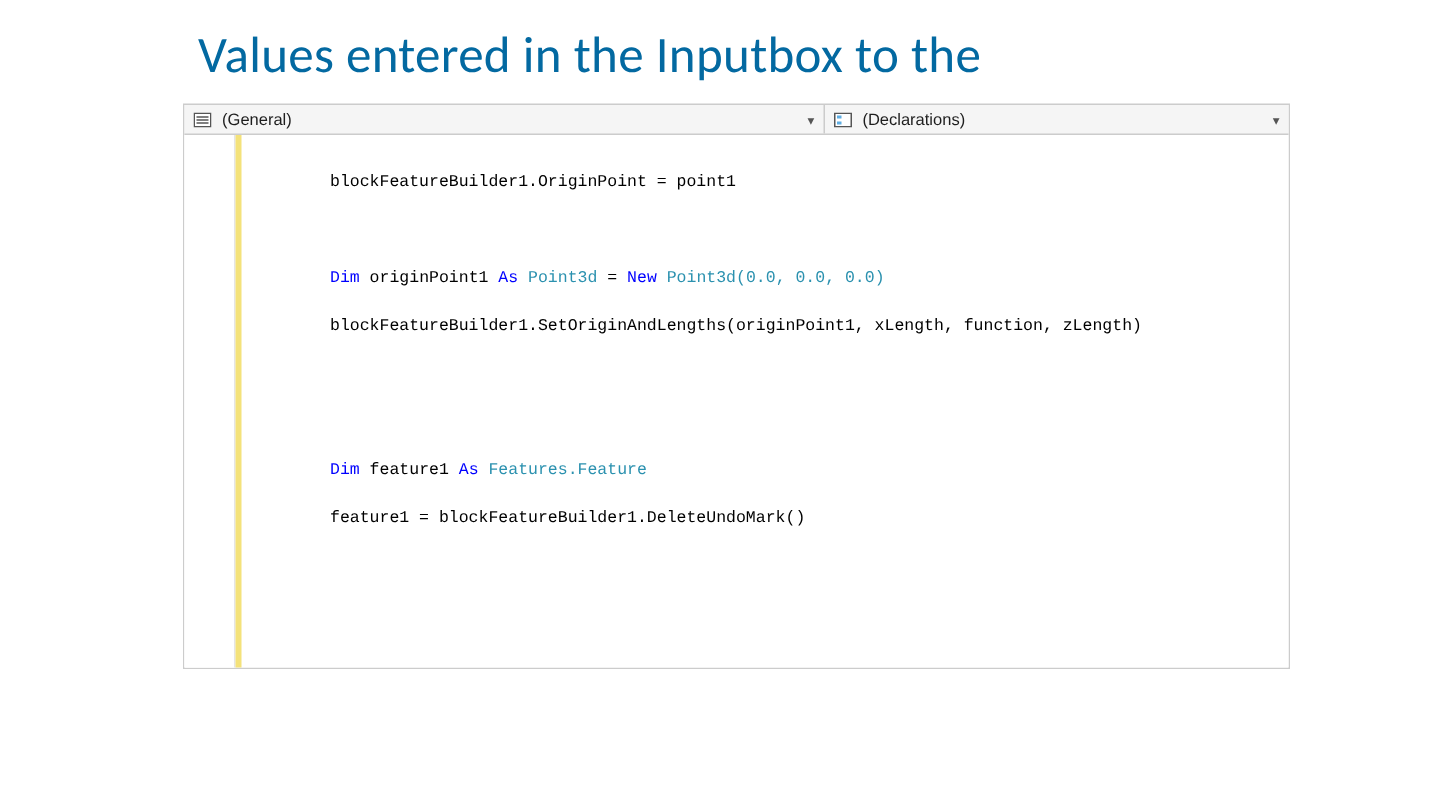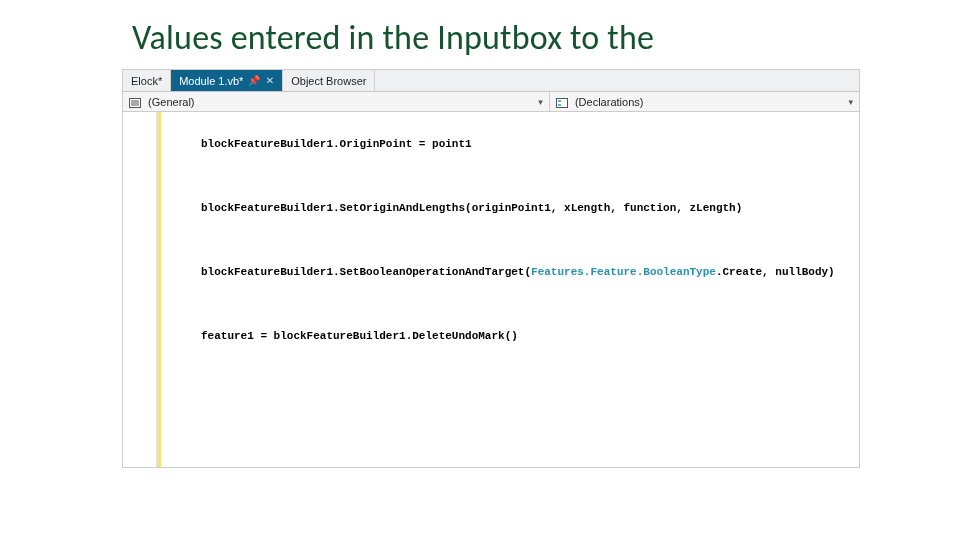--- a/index.html
+++ b/index.html
@@ -7,21 +7,21 @@
     background: #fff;
     font-family: "Segoe UI", Arial, sans-serif;
     width: 960px;
     height: 540px;
     overflow: hidden;
   }
   .slide-title {
     font-family: Calibri, "Segoe UI", Arial, sans-serif;
     font-size: 34px;
     font-weight: 400;
-    color: #14532d;
+    color: #0369a1;
     padding: 18px 0 12px 132px;
     line-height: 1.15;
     letter-spacing: 0.2px;
   }
   .ide-frame {
     margin: 0 0 0 122px;
     width: 738px;
     border: 1px solid #cccccc;
     background: #fff;
     font-family: "Segoe UI", Tahoma, sans-serif;
@@ -99,47 +99,34 @@
   .code {
     flex:1;
     font-family: Consolas, "Courier New", monospace;
     font-size: 11px;
     line-height: 16px;
     color:#000;
     padding: 8px 0 0 0;
     white-space: pre;
     overflow: hidden;
   }
-  .code div { padding-left: 40px; font-weight: bold; }
+  .code div { padding-left: 59px; }
 
   .kw { color:#0000ff; }
   .type { color:#2b91af; }
 </style>
 </head>
 <body>
 
 <div class="slide-title">
   <span>Values entered in the Inputbox to the</span><br>
 </div>
 
 <div class="ide-frame">
 
-  <div class="doc-tabs">
-    <div class="doc-tab">
-      <span>Elock*</span>
-    </div>
-    <div class="doc-tab active">
-      <span>Module 1.vb*</span>
-      <span class="pin-icon">📌</span>
-      <span class="close-x">✕</span>
-    </div>
-    <div class="doc-tab">
-      <span>Object Browser</span>
-    </div>
-  </div>
 
   <div class="dropdown-bar">
     <div class="scope-dd">
       <span>
         <span class="dd-icon">
           <svg width="12" height="10" viewBox="0 0 12 10">
             <rect x="0.5" y="0.5" width="11" height="9" fill="#fff" stroke="#555"></rect>
             <line x1="2" y1="3" x2="10" y2="3" stroke="#555"></line>
             <line x1="2" y1="5" x2="10" y2="5" stroke="#555"></line>
             <line x1="2" y1="7" x2="10" y2="7" stroke="#555"></line>
@@ -163,24 +150,25 @@
       <span class="dd-chevron">▾</span>
     </div>
   </div>
 
   <div class="editor">
     <div class="gutter"></div>
     <div class="strip"></div>
     <div class="code">
 <div><span>blockFeatureBuilder1.OriginPoint = point1</span></div>
 <div>&nbsp;</div>
+<div><span class="kw">Dim</span><span> originPoint1 </span><span class="kw">As</span><span class="type"> Point3d</span><span> = </span><span class="kw">New</span><span class="type"> Point3d(0.0, 0.0, 0.0)</span></div>
 <div><span>blockFeatureBuilder1.SetOriginAndLengths(originPoint1, xLength, function, zLength)</span></div>
 <div>&nbsp;</div>
-<div><span>blockFeatureBuilder1.SetBooleanOperationAndTarget(</span><span class="type">Features.Feature.BooleanType</span><span>.Create, nullBody)</span></div>
 <div>&nbsp;</div>
+<div><span class="kw">Dim</span><span> feature1 </span><span class="kw">As</span><span class="type"> Features.Feature</span></div>
 <div><span>feature1 = blockFeatureBuilder1.DeleteUndoMark()</span></div>
 <div>&nbsp;</div>
 
 
 
 
 
 
 
 

